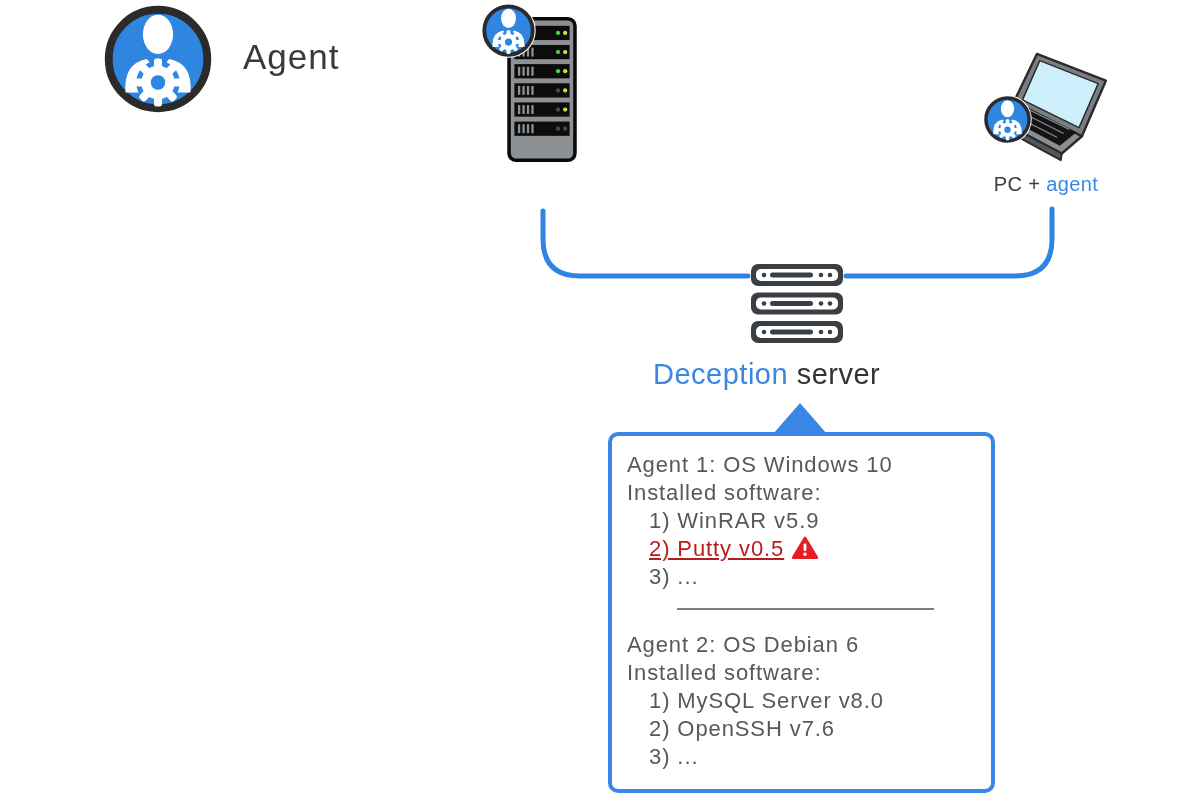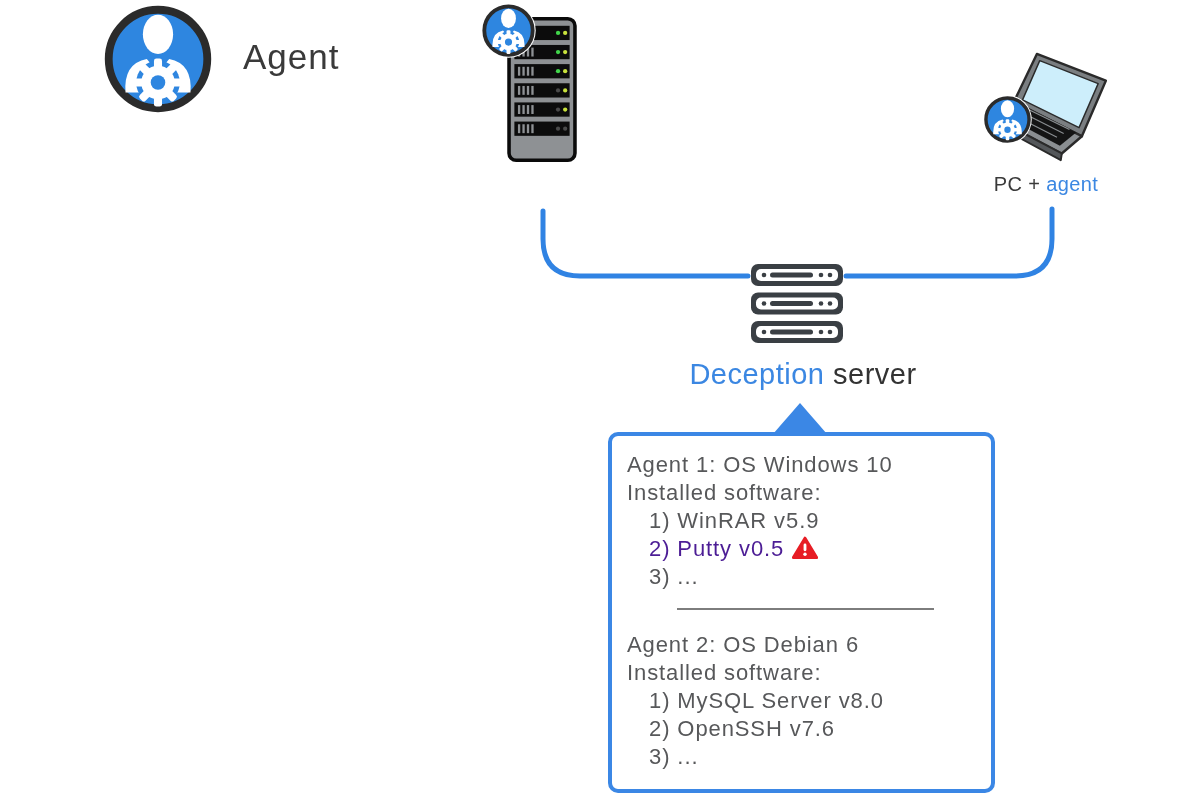--- a/index.html
+++ b/index.html
@@ -9,32 +9,32 @@
   }
   .abs { position:absolute; }
 
   
   .legend-label { font-size:35px; color:#3a3a3a; letter-spacing:1px; }
 
   
   .node-label { font-size:20px; color:#3a3a3a; letter-spacing:0.4px; text-align:center; }
   .accent { color:#3b87e2; }
 
-  .deception-label { font-size:29px; color:#333; letter-spacing:0.5px; text-align:center; }
+  .deception-label { font-size:29px; color:#333; letter-spacing:0.5px; text-align:left; }
 
   
   .callout {
     position:absolute; left:608px; top:432px; width:387px; height:361px;
     box-sizing:border-box; background:#fff; border:4px solid #3b87e5; border-radius:10px;
     padding:15px 12px 8px 15px;
     font-size:22px; line-height:28px; color:#57585a; letter-spacing:0.9px;
   }
   .callout .item { padding-left:22px; white-space:nowrap; }
   .callout .line { white-space:nowrap; }
-  .alert-text { color:#4c1d95; }
+  .alert-text { color:#b91c1c;text-decoration:underline; }
   .warning-icon { display:inline-block; width:26px; height:24px; margin-left:8px; vertical-align:-4px; }
   .divider { height:2px; width:257px; background:#7d7d7d; margin:17px 0 21px 50px; }
   .pointer {
     position:absolute; left:773px; top:403px; width:0; height:0;
     border-left:27px solid transparent; border-right:27px solid transparent;
     border-bottom:31px solid #3b87e5;
   }
   svg { display:block; }
 </style>
 </head>

